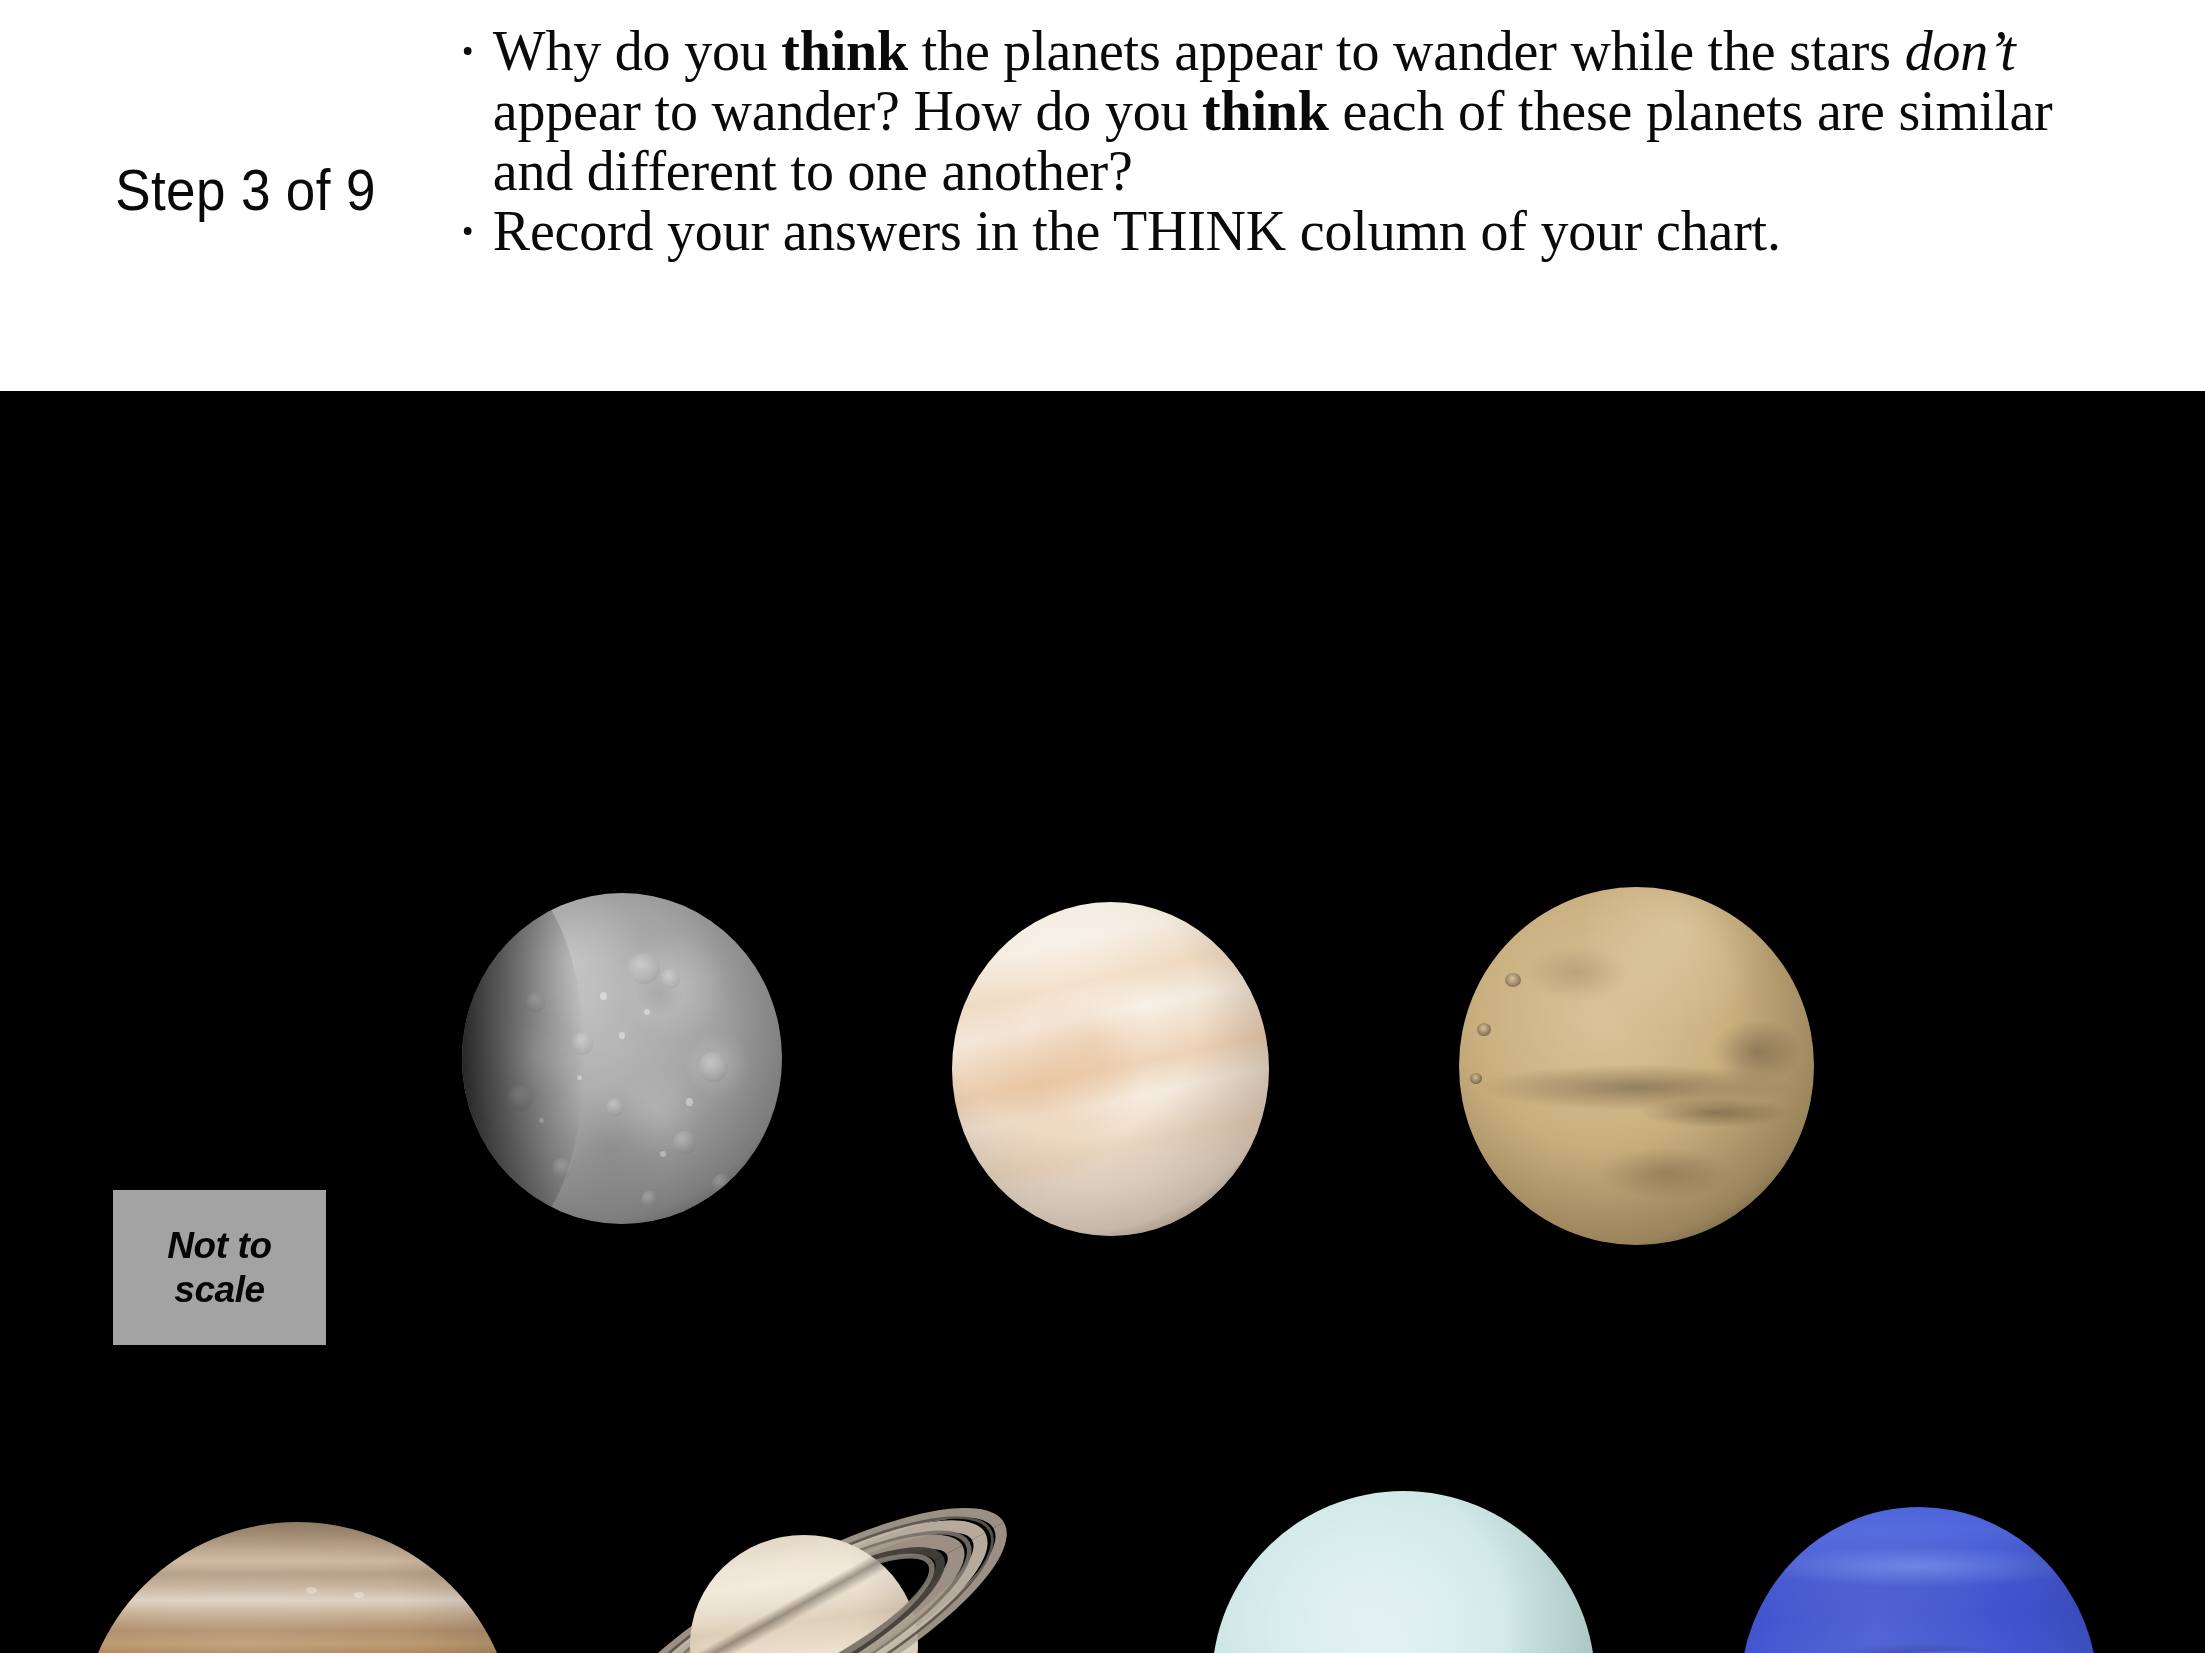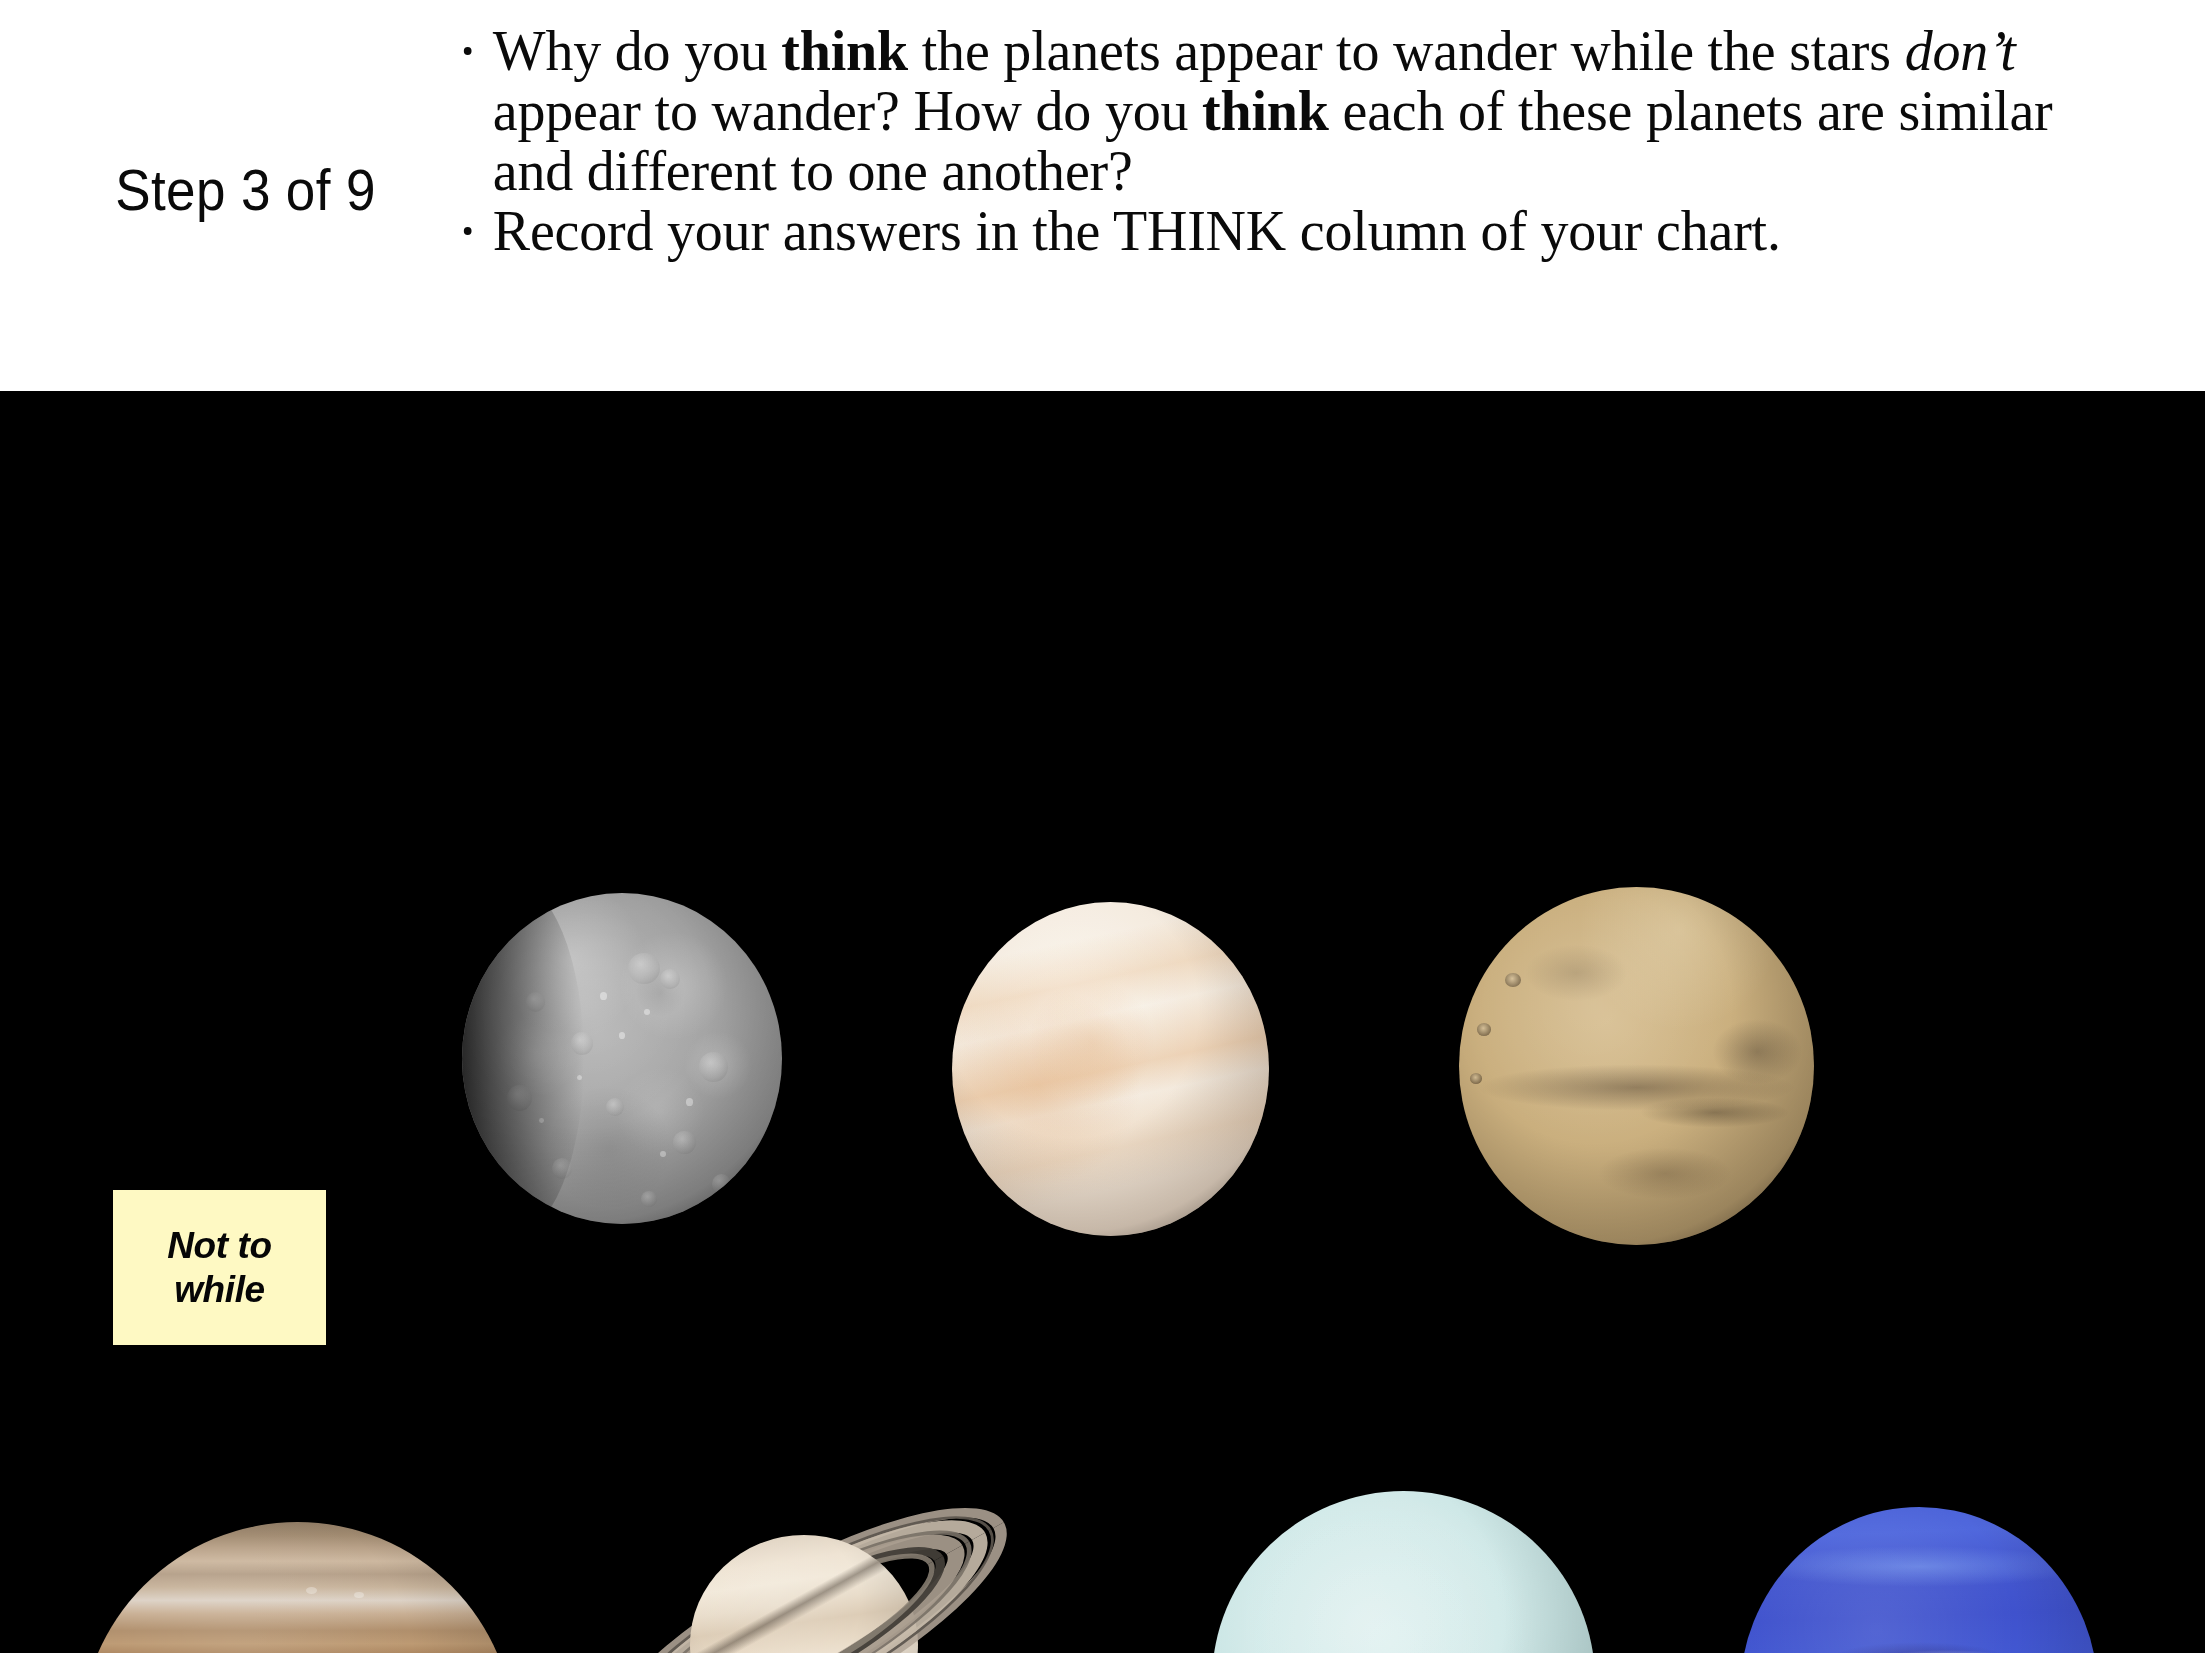--- a/index.html
+++ b/index.html
@@ -70,21 +70,21 @@
     width:2205px; height:1263px;
     background:#000000;
     overflow:hidden;
   }
 
   
   #not-to-scale {
     position:absolute;
     left:113px; top:799px;
     width:213px; height:155px;
-    background:#fef9c3;
+    background:#a3a3a3;
     display:flex;
     flex-direction:column;
     align-items:center;
     justify-content:center;
     line-height:1.18;
   }
   #not-to-scale span {
     display:block;
     font-size:37px;
     font-weight:bold;
@@ -360,21 +360,21 @@
         <span class="bullet-dot"></span><span>Record your answers in the THINK column of your chart.</span>
       </div>
 
     </div>
   </div>
 
   <div id="space">
 
     <div id="not-to-scale">
       <span>Not to</span>
-      <span>while</span>
+      <span>scale</span>
     </div>
 
     <div class="planet" id="mercury">
       <div class="crater" style="left:52%;top:18%;width:10%;height:9.5%;"></div>
       <div class="crater" style="left:62%;top:23%;width:6%;height:6%;"></div>
       <div class="crater" style="left:34%;top:42%;width:7%;height:7%;"></div>
       <div class="crater" style="left:74%;top:48%;width:9%;height:9%;"></div>
       <div class="crater" style="left:20%;top:30%;width:6%;height:6%;"></div>
       <div class="crater" style="left:14%;top:58%;width:8%;height:8%;"></div>
       <div class="crater" style="left:45%;top:62%;width:5.5%;height:5.5%;"></div>

